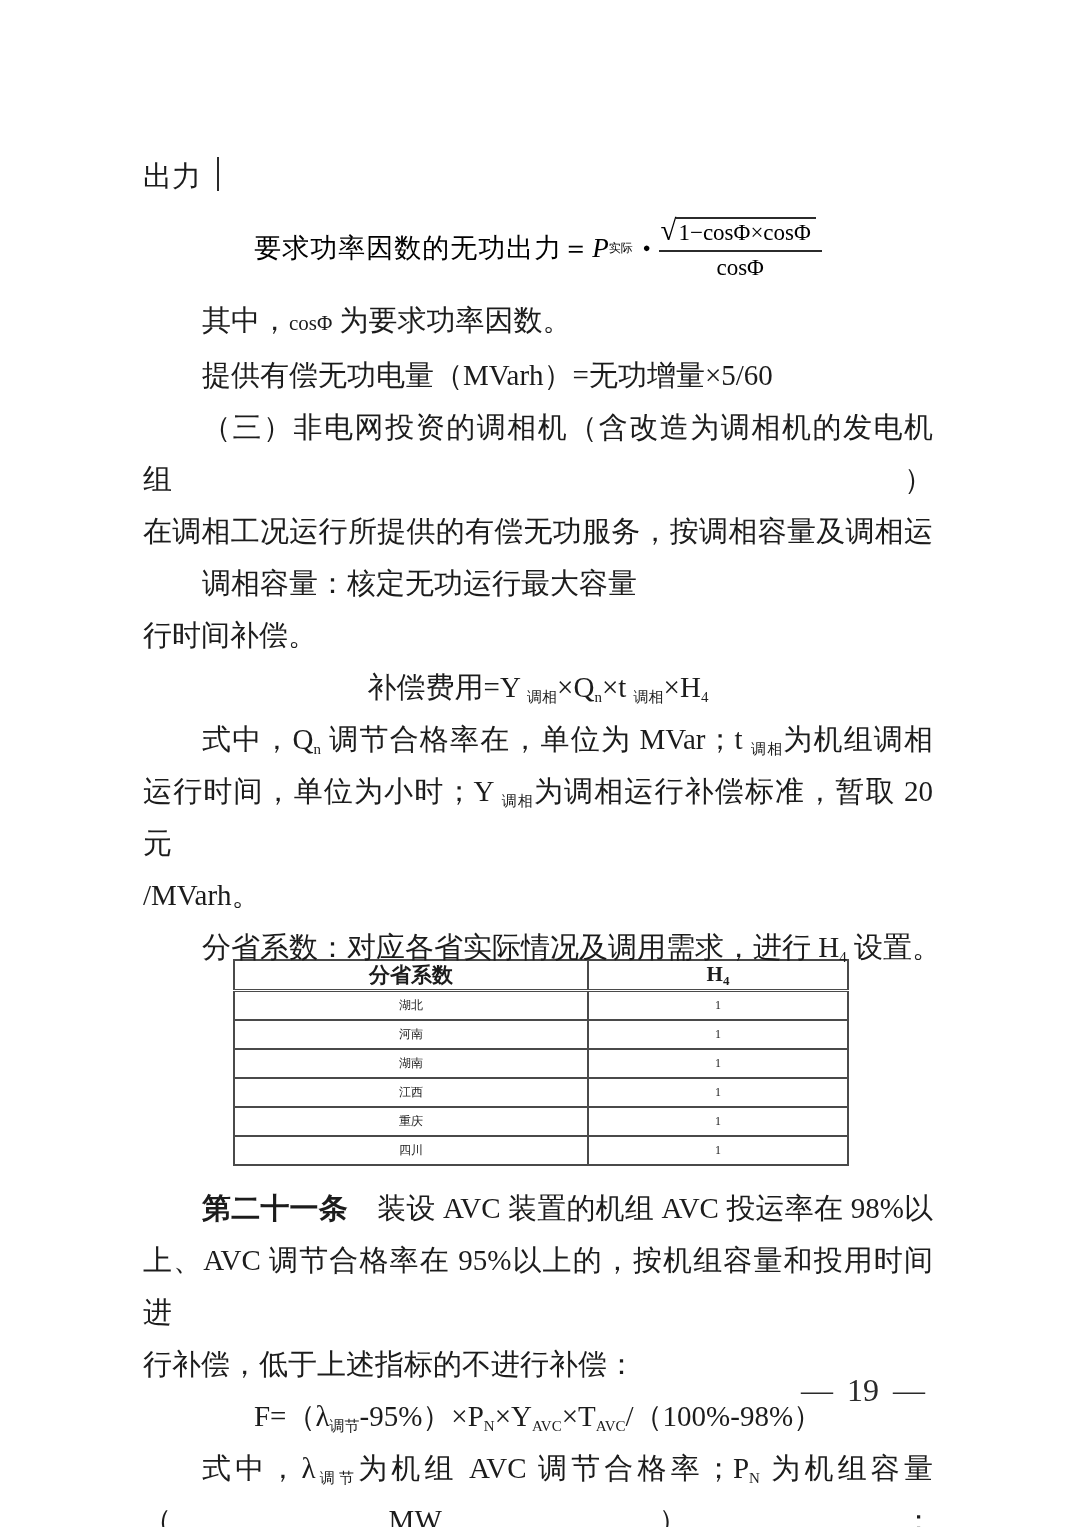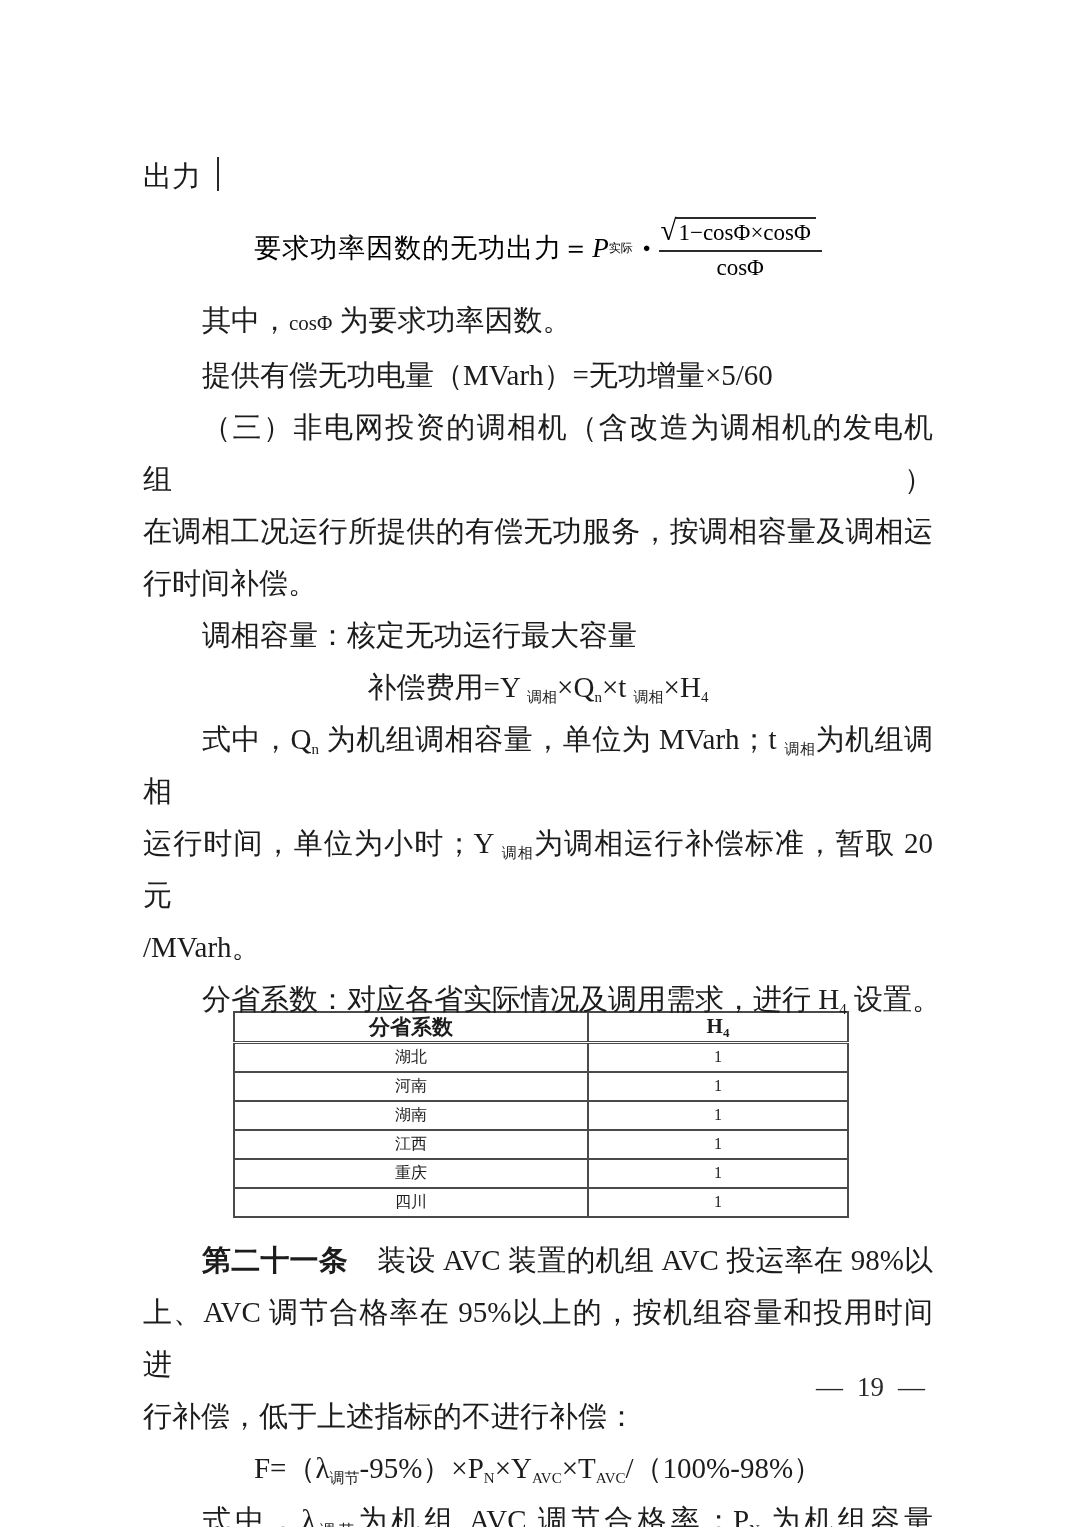--- a/index.html
+++ b/index.html
@@ -89,27 +89,27 @@
     font-weight: normal;
   }
   .coef-table col.c1 { width: 354px; }
   .coef-table col.c2 { width: 260px; }
   .coef-table thead th {
     font-weight: bold;
     font-size: 21px;
     border-bottom: 3px double #4a4a4a;
   }
   .coef-table thead sub { font-size: 13px; vertical-align: -4px; }
-  .coef-table tbody td { font-size: 16px; }
+  .coef-table tbody td { font-size: 12px; }
   .lines-c { margin-top: 16px; }
   .footer {
     position: absolute;
     top: 1372px;
     right: 148px;
-    font-size: 27px;
+    font-size: 32px;
     color: #2a2a2a;
   }
   .footer span { margin: 0 7px; }
 </style>
 </head>
 <body>
 
 <div class="page">
   <div class="content">
 
@@ -126,24 +126,24 @@
           <span class="num"><span class="sqrt-sign">√</span><span class="radicand">1−cosΦ×cosΦ</span></span>
           <span class="den">cosΦ</span>
         </span>
     </div>
 
     <div id="lines-b">
         <div class="line indent"><span class="">其中，</span><span class="seg-small">cosΦ</span><span class=""> 为要求功率因数。</span></div>
         <div class="line indent"><span class="">提供有偿无功电量（MVarh）=无功增量×5/60</span></div>
         <div class="line indent justify"><span class="">（三）非电网投资的调相机（含改造为调相机的发电机组）</span></div>
         <div class="line justify"><span class="">在调相工况运行所提供的有偿无功服务，按调相容量及调相运</span></div>
+        <div class="line indent"><span class="">调相容量：核定无功运行最大容量</span></div>
         <div class="line"><span class="">行时间补偿。</span></div>
-        <div class="line indent"><span class="">调相容量：核定无功运行最大容量</span></div>
         <div class="line center"><span class="">补偿费用=Y </span><sub class="seg-sub ">调相</sub><span class="">×Q</span><sub class="seg-sub ">n</sub><span class="">×t </span><sub class="seg-sub ">调相</sub><span class="">×H</span><sub class="seg-sub ">4</sub></div>
-        <div class="line indent justify"><span class="">式中，Q</span><sub class="seg-sub ">n</sub><span class=""> 为机组调相容量，单位为 MVarh；t </span><sub class="seg-sub ">调相</sub><span class="">为机组调相</span></div>
+        <div class="line indent justify"><span class="">式中，Q</span><sub class="seg-sub ">n</sub><span class=""> 调节合格率在，单位为 MVar；t </span><sub class="seg-sub ">调相</sub><span class="">为机组调相</span></div>
         <div class="line justify"><span class="">运行时间，单位为小时；Y </span><sub class="seg-sub ">调相</sub><span class="">为调相运行补偿标准，暂取 20 元</span></div>
         <div class="line"><span class="">/MVarh。</span></div>
         <div class="line indent"><span class="">分省系数：对应各省实际情况及调用需求，进行 H</span><sub class="seg-sub ">4</sub><span class=""> 设置。</span></div>
       </div>
 
     <table class="coef-table">
       <colgroup>
           <col class="c1">
           <col class="c2">
         </colgroup>

